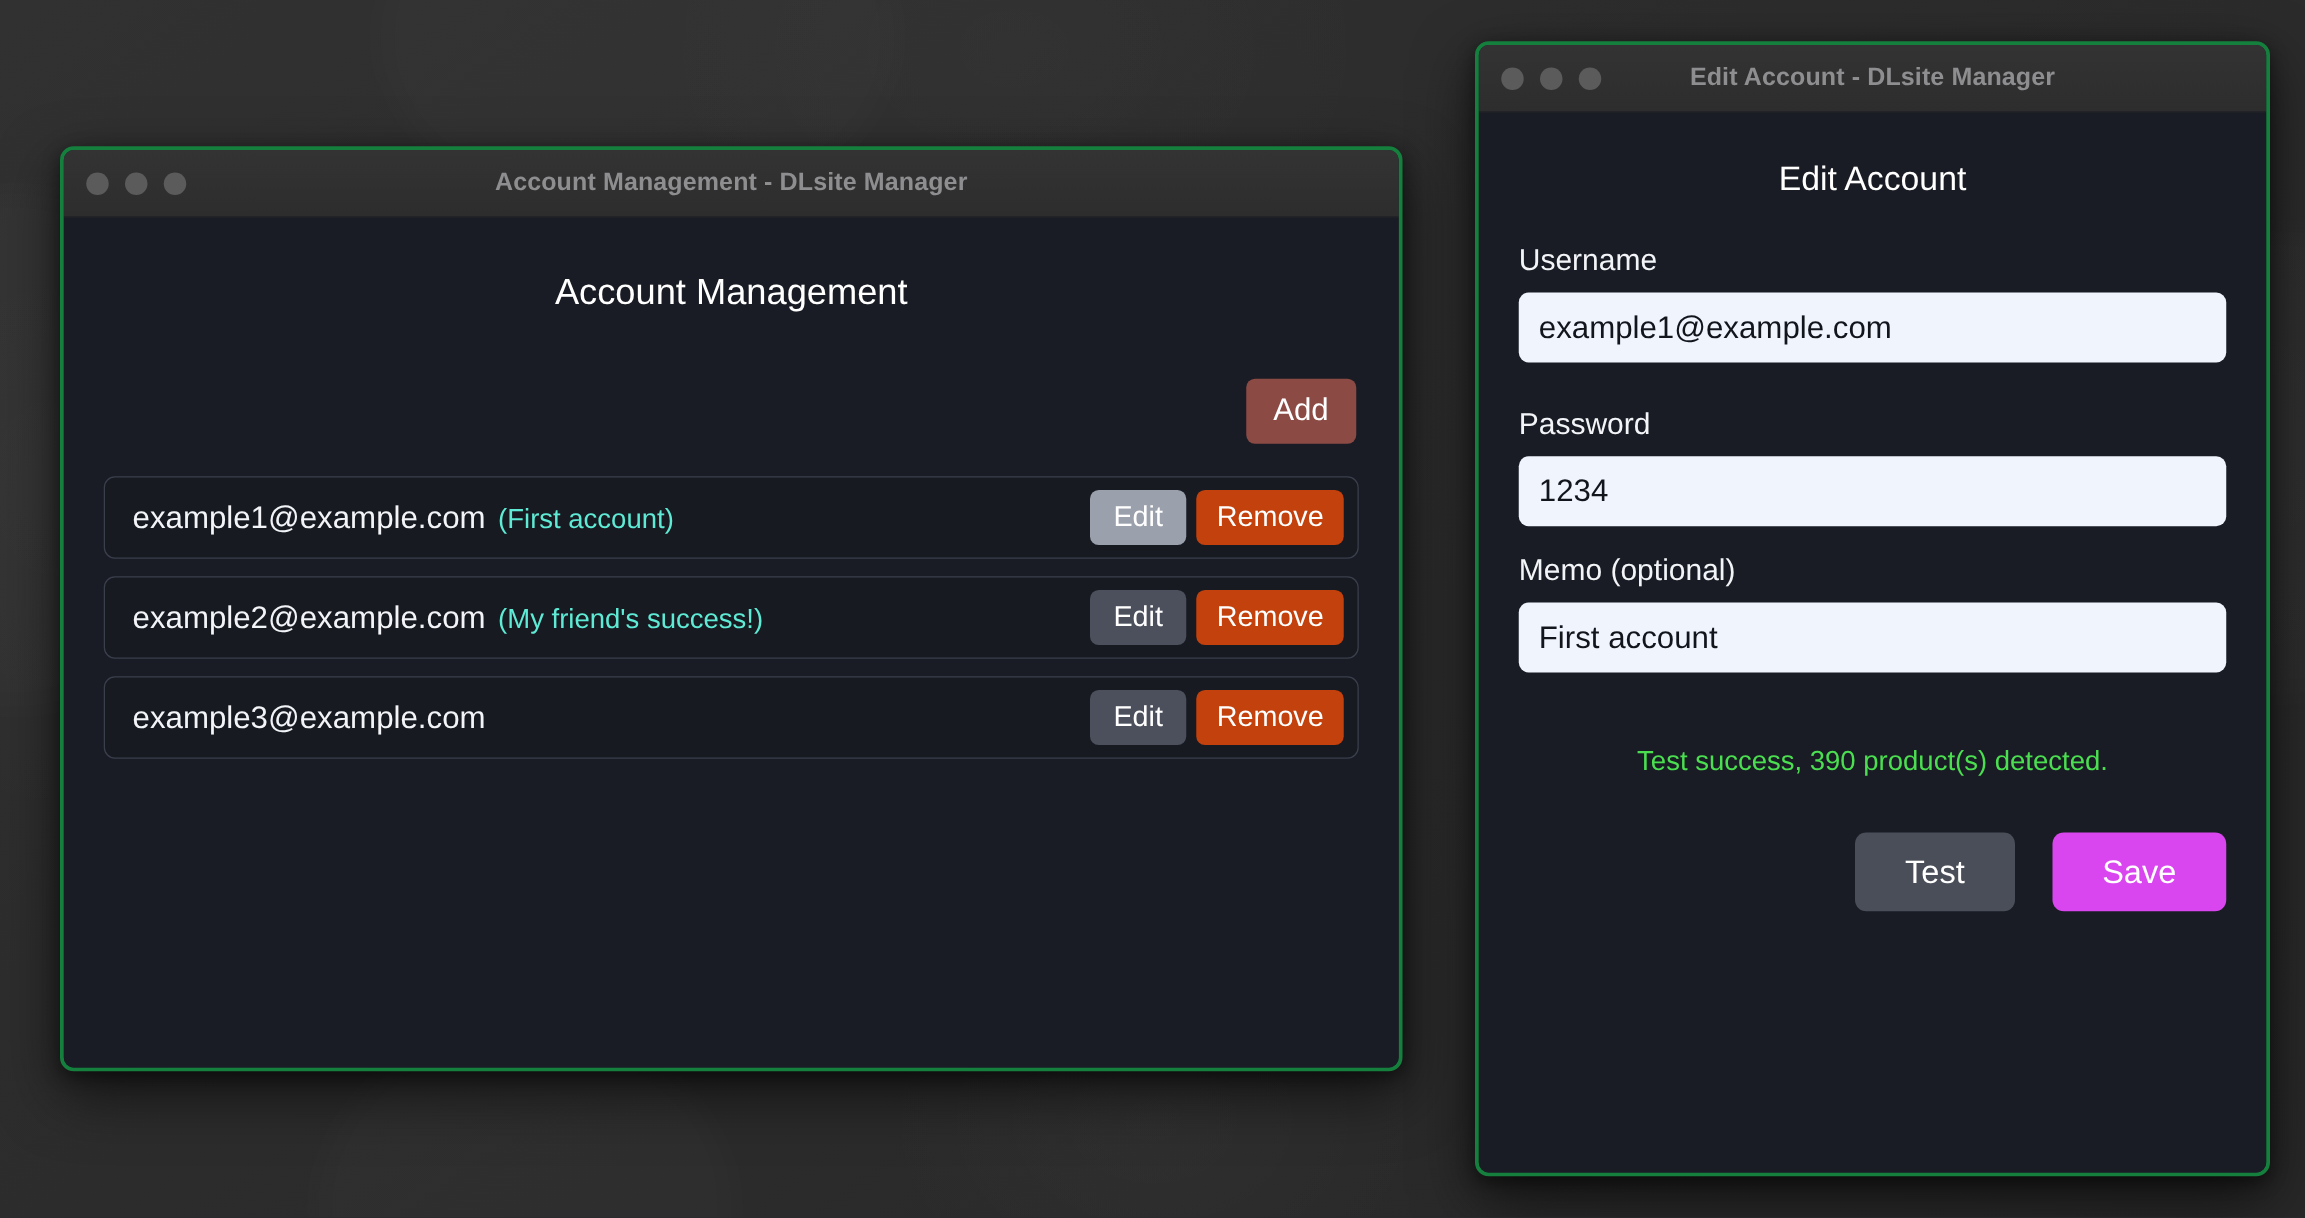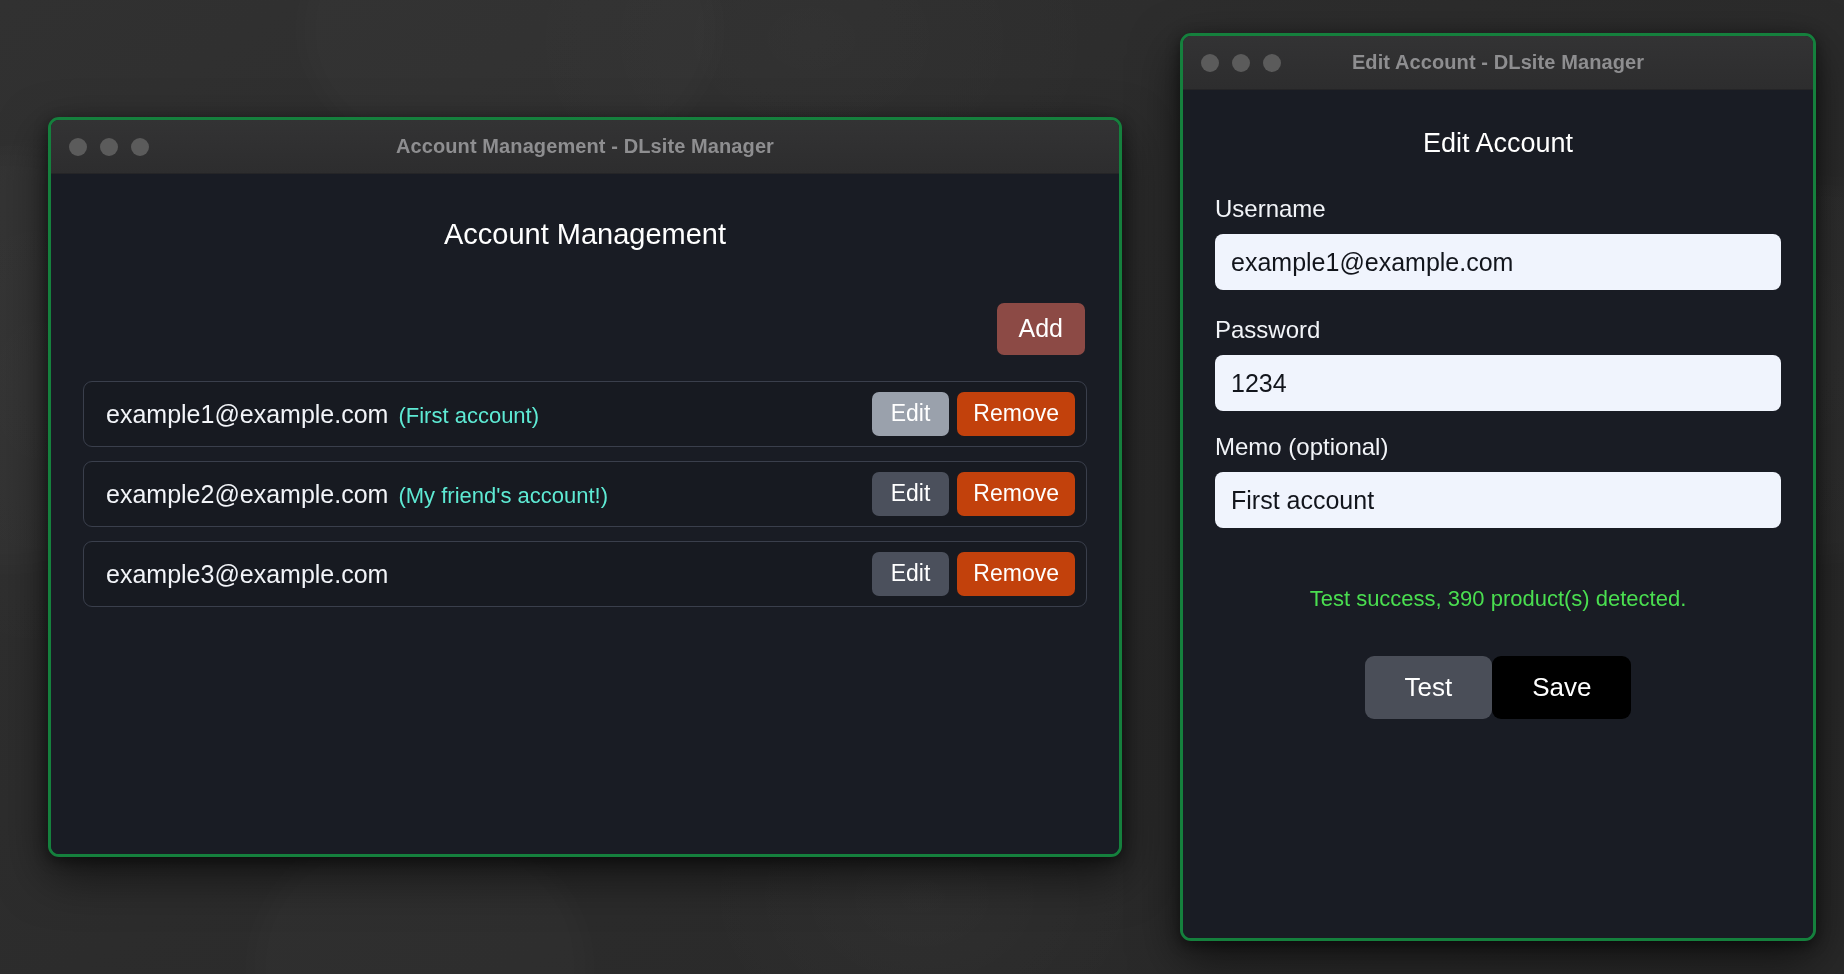--- a/index.html
+++ b/index.html
@@ -140,21 +140,21 @@
   #win-edit { left: 1180px; top: 33px; width: 636px; height: 908px; }
   #win-edit .win-body { height: 854px; padding: 26px 32px 0 32px; }
 
   .dialog-title {
     text-align: center;
     color: #ffffff;
     font-size: 27px;
     margin-top: 12px;
   }
 
-  .field-group { margin-top: 26px; }
+  .field-group { margin-top: 36px; }
   .field-label {
     color: #f2f4f8;
     font-size: 24px;
     margin-bottom: 11px;
     display: block;
   }
   .field-input {
     display: block;
     width: 100%;
     height: 56px;
@@ -172,31 +172,32 @@
 
   .status-line {
     text-align: center;
     color: #4ade50;
     font-size: 22px;
     margin-top: 58px;
   }
 
   .dialog-actions {
     display: flex;
-    justify-content: center;
+    justify-content: flex-end;
+    gap: 30px;
     margin-top: 44px;
   }
   .btn-test {
     background: #4a4e58;
     font-size: 26px;
     padding: 18px 40px 19px 40px;
     border-radius: 9px;
   }
   .btn-save {
-    background: #000000;
+    background: #d946ef;
     font-size: 26px;
     padding: 18px 40px 19px 40px;
     border-radius: 9px;
   }
 </style>
 </head>
 <body>
 
 <div id="desktop">
   <div class="wp-blob b1"></div>
@@ -231,21 +232,21 @@
         </div>
         <div class="row-actions">
           <button class="btn btn-edit hovered">Edit</button>
           <button class="btn btn-remove">Remove</button>
         </div>
       </div>
 
       <div class="account-row">
         <div class="acct-main">
           <span class="acct-user">example2@example.com</span>
-          <span class="acct-memo">(My friend's account!)</span>
+          <span class="acct-memo">(My friend's success!)</span>
         </div>
         <div class="row-actions">
           <button class="btn btn-edit">Edit</button>
           <button class="btn btn-remove">Remove</button>
         </div>
       </div>
 
       <div class="account-row">
         <div class="acct-main">
           <span class="acct-user">example3@example.com</span>

